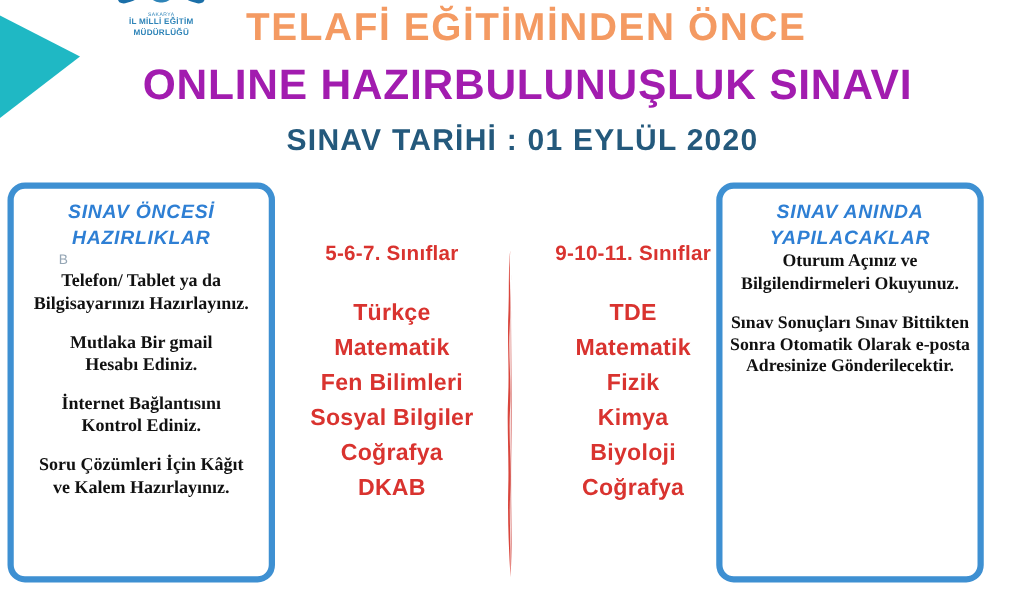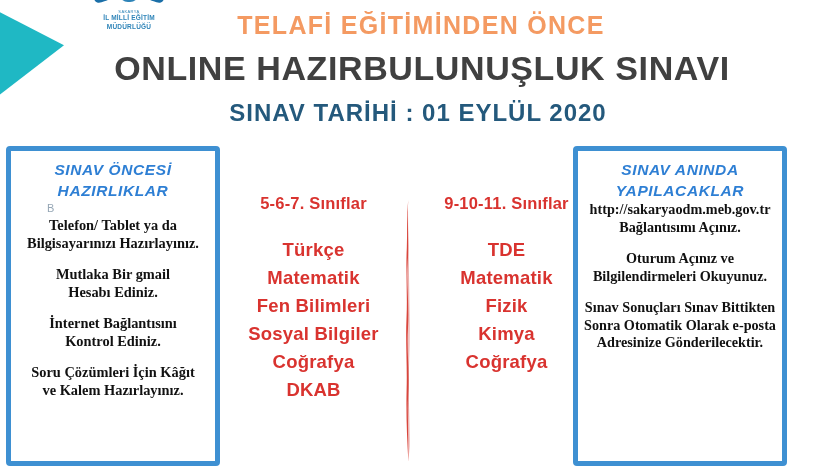--- a/index.html
+++ b/index.html
@@ -76,59 +76,59 @@
     font-weight: bold;
     letter-spacing: .2px;
     color: #2E84B8;
     line-height: 8.5px;
   }
 
   
   .kicker {
     position: absolute;
     left: 0; right: 0;
-    top: 11px;
+    top: 4px;
     text-align: center;
     padding-left: 22px;
-    font-size: 25px;
+    font-size: 31px;
     font-weight: bold;
     letter-spacing: 1.3px;
     color: #F49A62;
   }
   .main-title {
     position: absolute;
     left: 0; right: 0;
     top: 49px;
     text-align: center;
     padding-left: 24px;
     font-size: 34px;
     font-weight: bold;
     letter-spacing: .6px;
-    color: #404040;
+    color: #a21caf;
   }
   .sub-title {
     position: absolute;
     left: 0; right: 0;
     top: 99px;
     text-align: center;
     padding-left: 16px;
     font-size: 24px;
     font-weight: bold;
     letter-spacing: 1px;
     color: #24597C;
   }
 
   
   .info-box {
     position: absolute;
     top: 146px;
     width: 214px;
     height: 320px;
     border: 5px solid #3E90D2;
-    border-radius: 4px;
+    border-radius: 14px;
     background: #ffffff;
     box-sizing: border-box;
     padding: 8px 6px 0 6px;
     text-align: center;
     overflow: hidden;
   }
   .info-box.left  { left: 6px;  }
   .info-box.right { left: 573px; }
 
   .box-title {
@@ -228,21 +228,20 @@
     <div class="stray-char">B</div>
     <div class="box-item">Telefon/ Tablet ya da<br>Bilgisayarınızı Hazırlayınız.</div>
     <div class="box-item">Mutlaka Bir  gmail<br>Hesabı Ediniz.</div>
     <div class="box-item">İnternet Bağlantısını<br>Kontrol Ediniz.</div>
     <div class="box-item tight">Soru Çözümleri İçin Kâğıt<br>ve Kalem Hazırlayınız.</div>
   </div>
 
   <div class="info-box right">
     <div class="box-title">SINAV  ANINDA</div>
     <div class="box-title">YAPILACAKLAR</div>
-    <div class="box-item">http://sakaryaodm.meb.gov.tr<br>Bağlantısımı Açınız.</div>
     <div class="box-item">Oturum Açınız ve<br>Bilgilendirmeleri Okuyunuz.</div>
     <div class="box-item tight">Sınav Sonuçları Sınav Bittikten<br>Sonra Otomatik Olarak e-posta<br>Adresinize Gönderilecektir.</div>
   </div>
 
   <div class="grades-area">
 
     <div class="grade-col left-col">
       <div class="grade-head">5-6-7. Sınıflar</div>
       <div class="subject">Türkçe</div>
       <div class="subject">Matematik</div>
@@ -256,18 +255,19 @@
       <path d="M4.2 0 C3.1 22,5.0 40,3.8 62 C2.6 86,5.2 104,4.0 128 C2.9 152,5.4 172,4.1 196 C3.2 216,5.0 236,4.4 262 C3.0 238,2.0 214,2.6 190 C3.3 164,1.4 142,2.5 118 C3.6 94,1.6 72,2.8 48 C3.5 32,2.4 16,4.2 0 Z" fill="#D9453C"></path>
       <path d="M5.0 10 C4.2 60,6.0 110,5.1 160 C4.4 200,5.8 228,5.2 254 C4.6 226,4.0 198,4.5 160 C5.0 112,3.9 60,5.0 10 Z" fill="#C8352F" opacity="0.75"></path>
     </svg>
 
     <div class="grade-col right-col">
       <div class="grade-head">9-10-11. Sınıflar</div>
       <div class="subject">TDE</div>
       <div class="subject">Matematik</div>
       <div class="subject">Fizik</div>
       <div class="subject">Kimya</div>
+      <div class="subject">Biyoloji</div>
       <div class="subject">Coğrafya</div>
     </div>
 
   </div>
 
 </div>
 
 </body></html>

